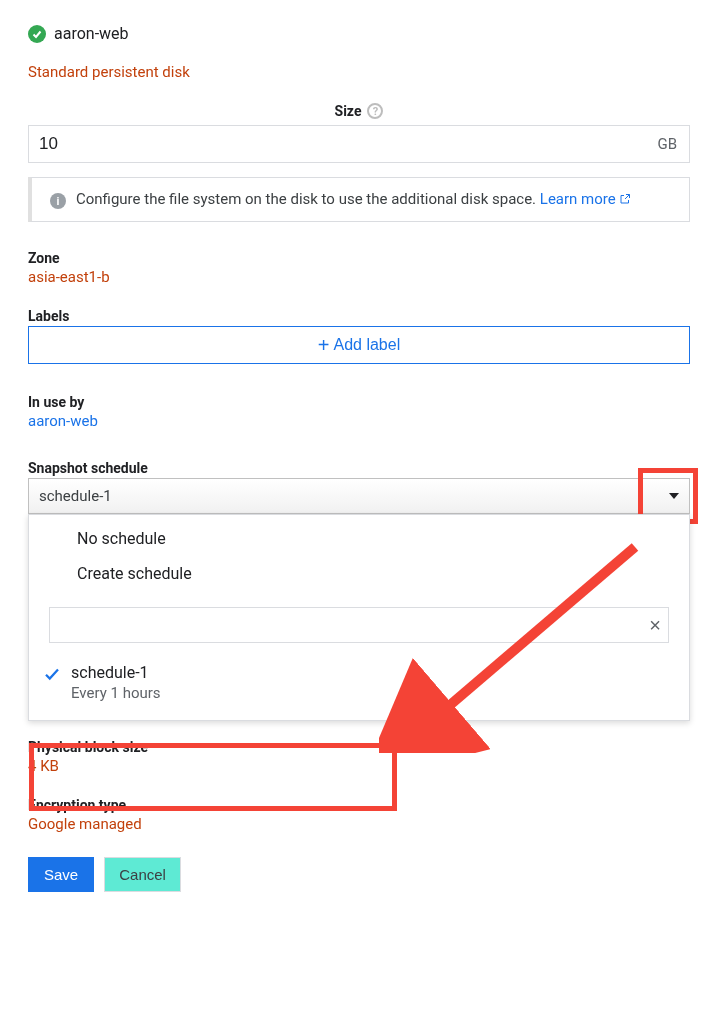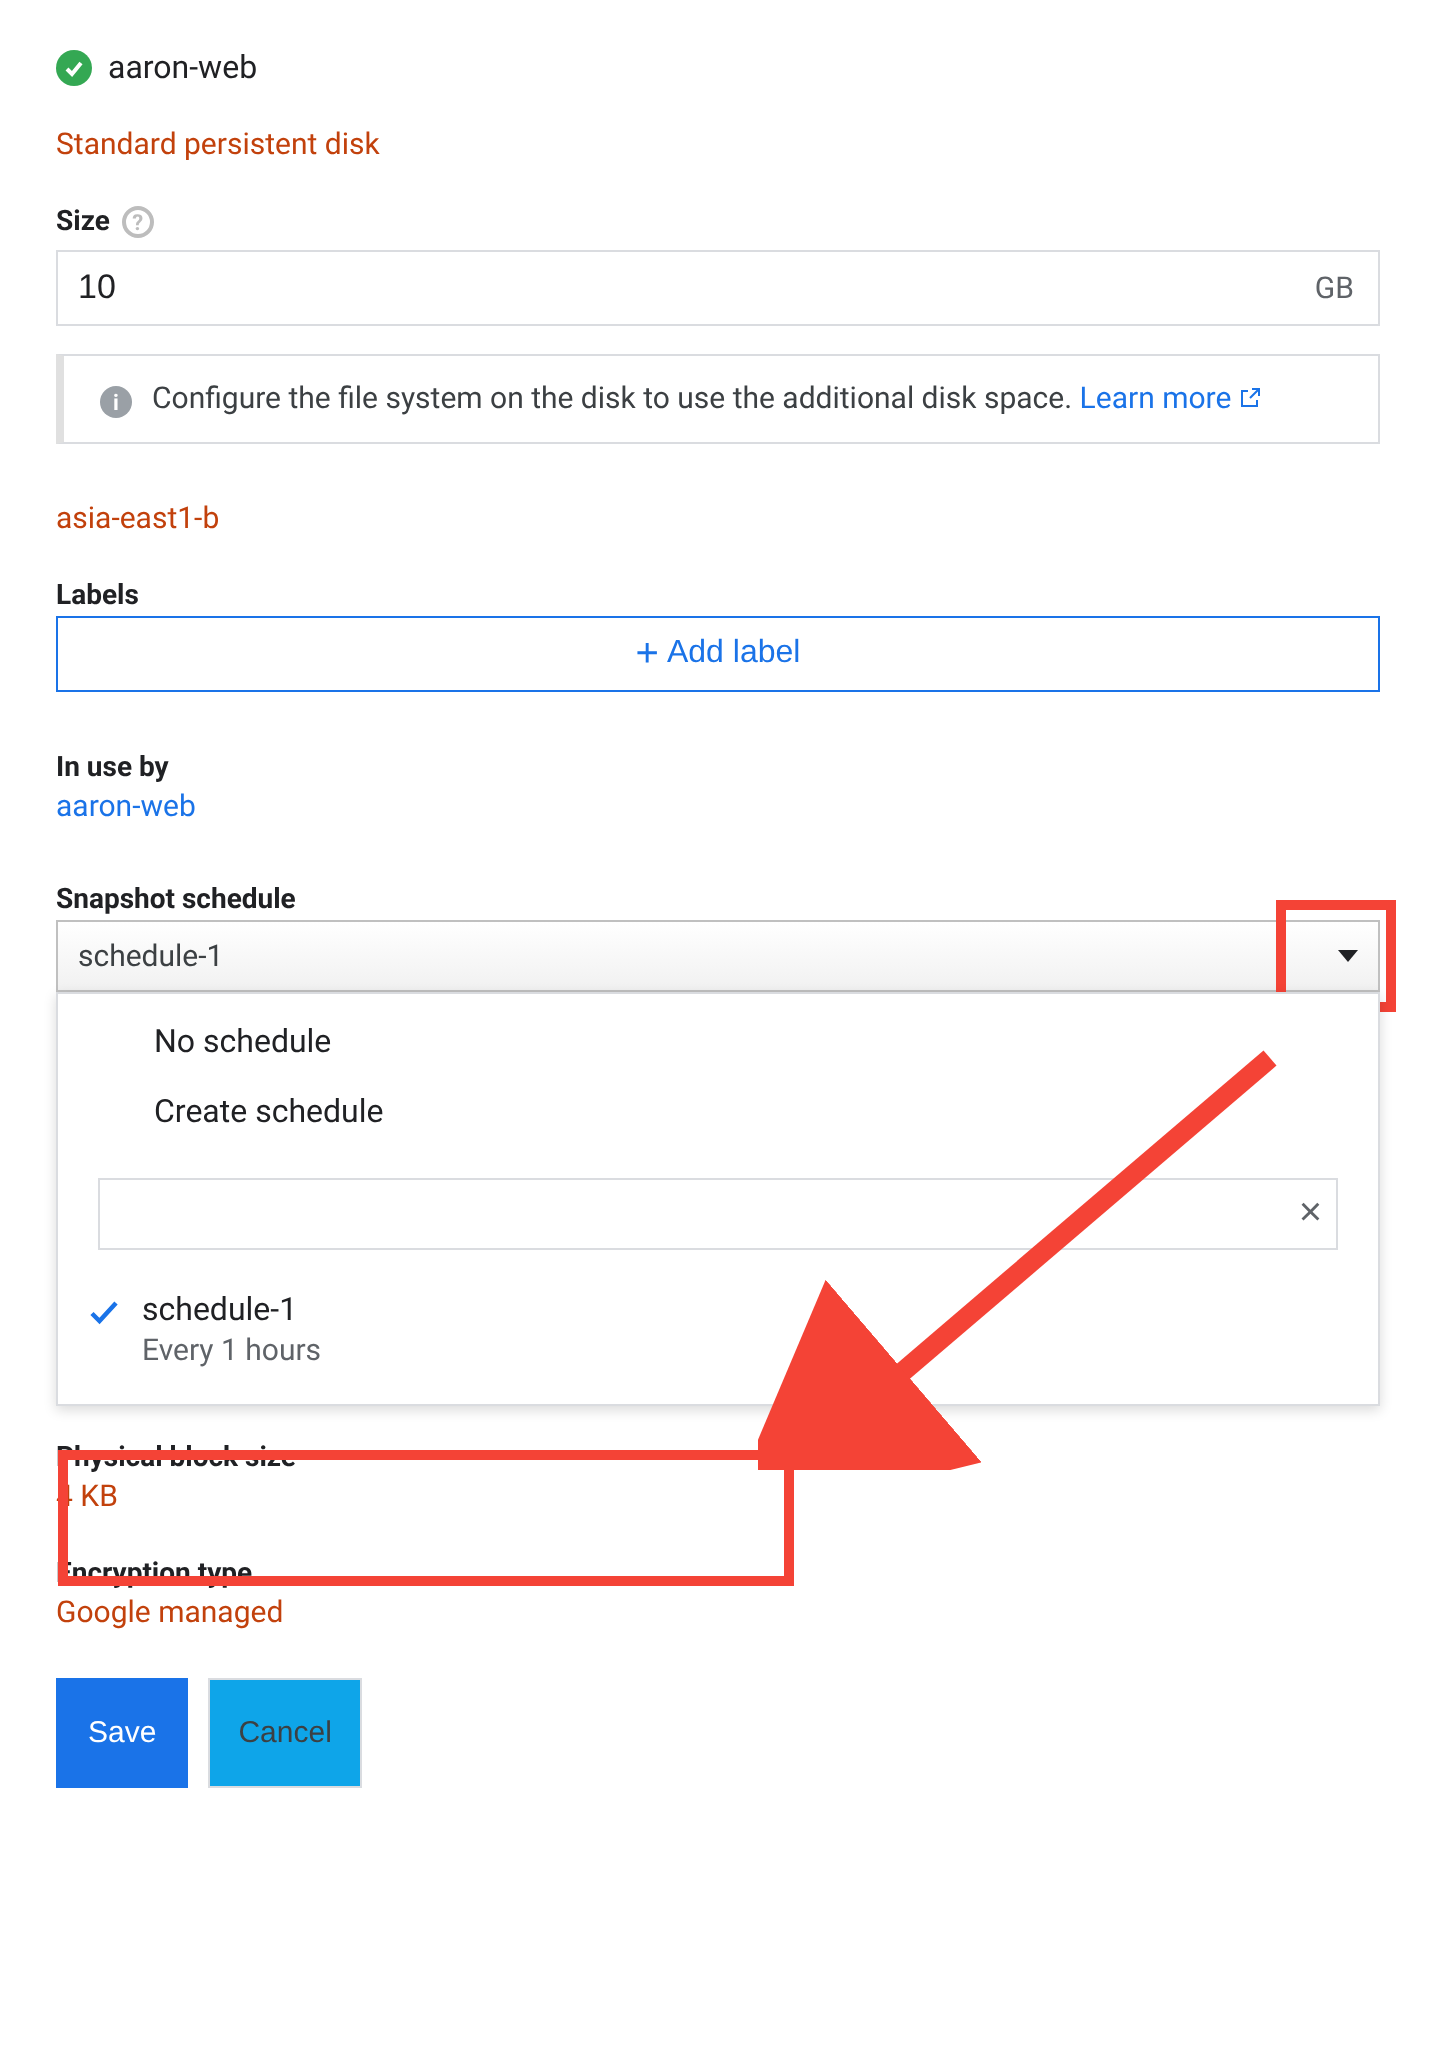--- a/index.html
+++ b/index.html
@@ -37,20 +37,21 @@
     .field-value {
       font-size: 15px;
       color: #c2410c;
       margin-bottom: 22px;
     }
     .size-row {
       display: flex;
       align-items: center;
       gap: 6px;
       margin-bottom: 6px;
+      justify-content: center;
     }
     .help-icon {
       width: 16px; height: 16px;
       border-radius: 50%;
       border: 2px solid #bdbdbd;
       color: #bdbdbd;
       font-size: 11px;
       font-weight: 700;
       display: flex;
       align-items: center;
@@ -231,24 +232,24 @@
     }
     .btn-primary {
       background: #1a73e8;
       color: #fff;
       border: none;
       padding: 8px 16px;
       font-size: 15px;
       cursor: pointer;
     }
     .btn-secondary {
-      background: #0ea5e9;
+      background: #5eead4;
       color: #3c4043;
       border: 1px solid #dadce0;
-      padding: 18px 14px;
+      padding: 8px 14px;
       font-size: 15px;
       cursor: pointer;
     }
     .section { margin-bottom: 22px; }
   </style>
 </head>
 <body>
 
 
 
@@ -281,20 +282,21 @@
     <a class="link">
       <span>Learn more</span>
       <svg class="ext-icon" viewBox="0 0 24 24" fill="none" stroke="#1a73e8" stroke-width="2">
           <path d="M14 3h7v7M21 3l-9 9M19 14v6H4V5h6"></path>
         </svg>
     </a>
   </div>
 </div>
 
 <div class="section">
+  <div class="field-label">Zone</div>
   <div class="field-value" style="margin-bottom:0">asia-east1-b</div>
 </div>
 
 <div class="field-label">Labels</div>
 <button class="add-label-btn">
   <span class="plus">+</span>
   <span>Add label</span>
 </button>
 
 <div class="field-label">In use by</div>

